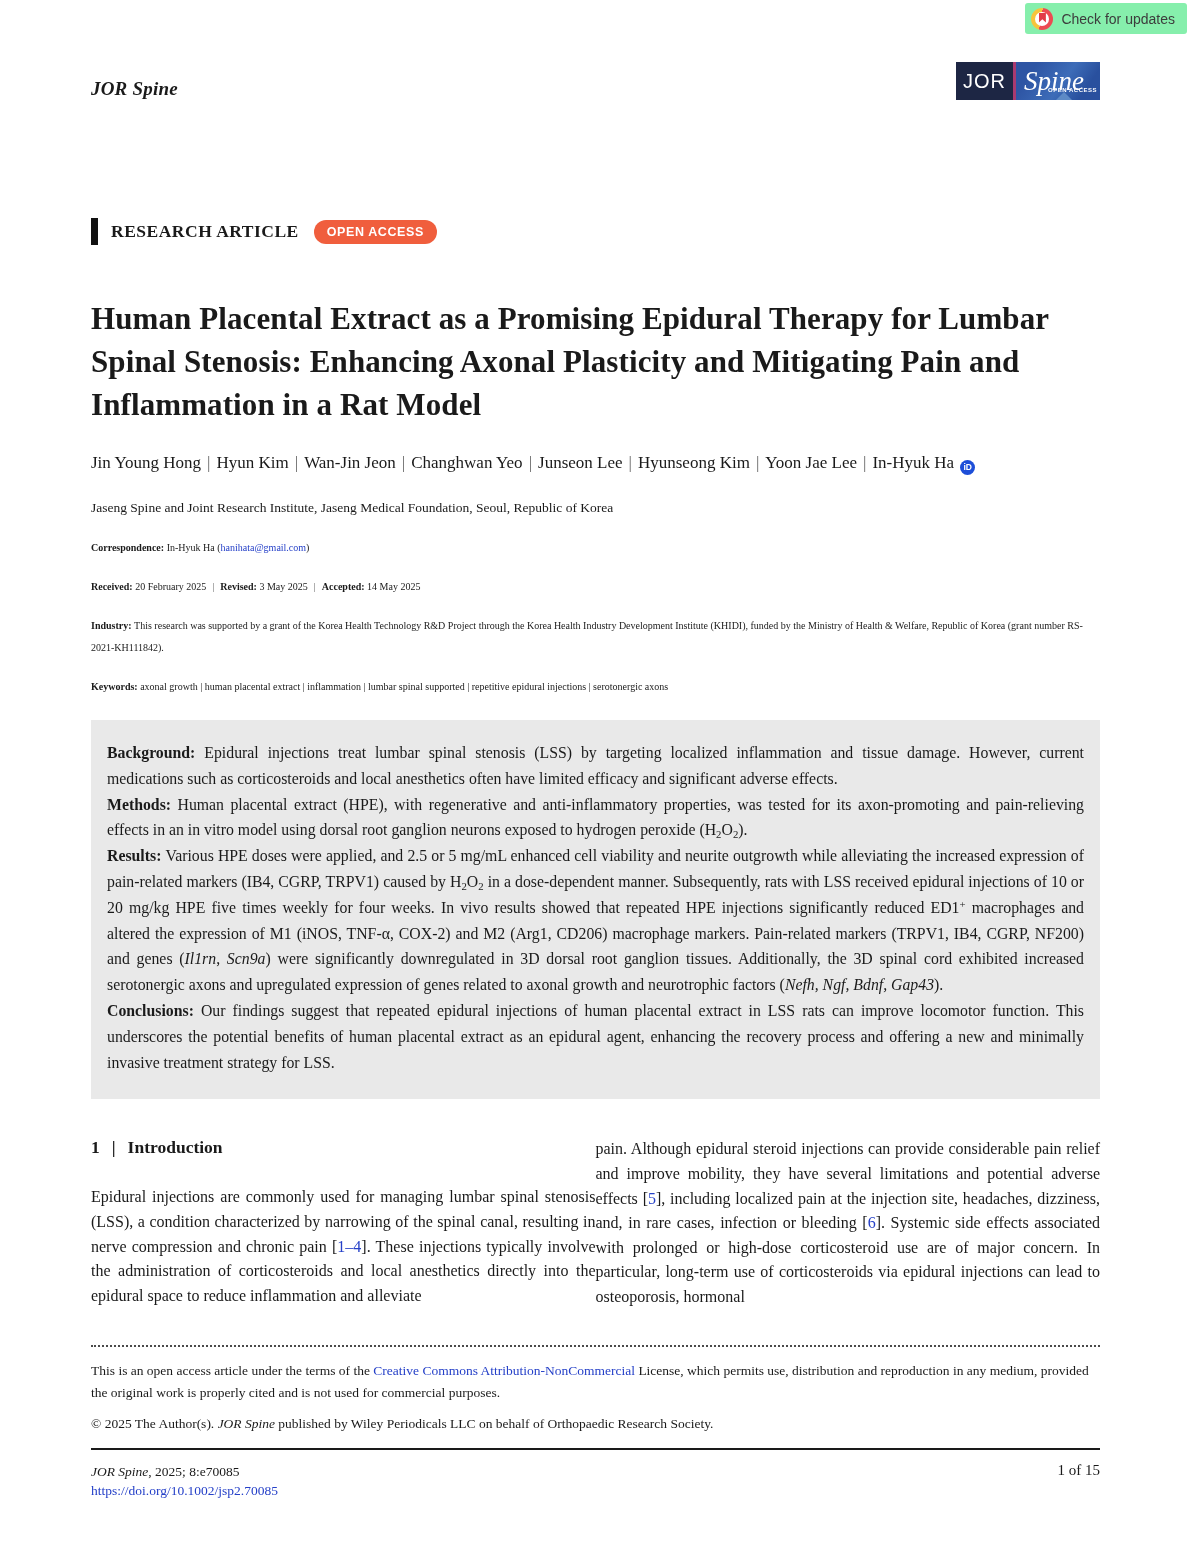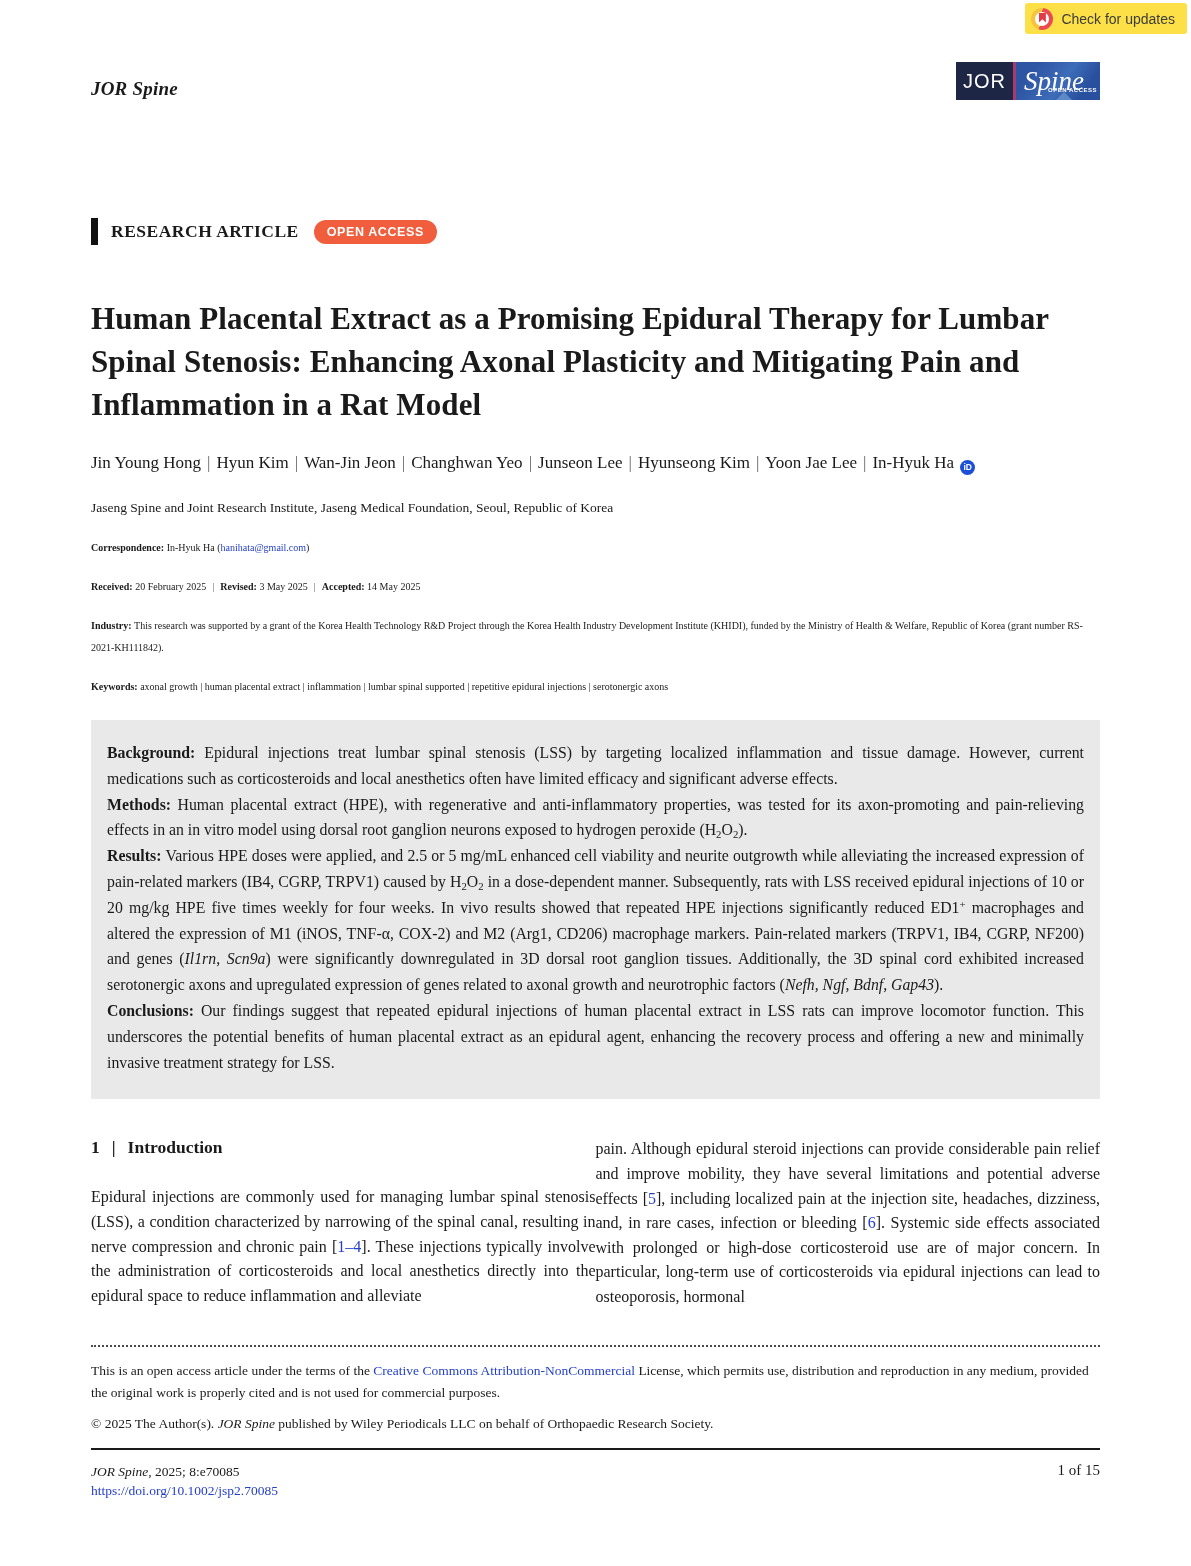--- a/index.html
+++ b/index.html
@@ -11,21 +11,21 @@
   html,body{background:#fff;}
   body{
     width:1191px;height:1566px;position:relative;overflow:hidden;
     font-family:"Liberation Serif",serif;color:#1a1a1a;
   }
   .inner{padding:0 91px;}
 
   
   .check-badge{
     position:absolute;top:3px;right:4px;height:31px;
-    background:#fde047;border-radius:3px;
+    background:#86efac;border-radius:3px;
     display:flex;align-items:center;gap:8px;padding:0 12px 0 6px;
     font-family:"Liberation Sans",sans-serif;font-size:14px;color:#3c3c3c;
     cursor:pointer;
   }
   .cfu-circle{
     width:22px;height:22px;border-radius:50%;
     background:linear-gradient(100deg,#f6c43c 46%,#ec4a52 46%);
     display:flex;align-items:center;justify-content:center;
   }
   .cfu-inner{

